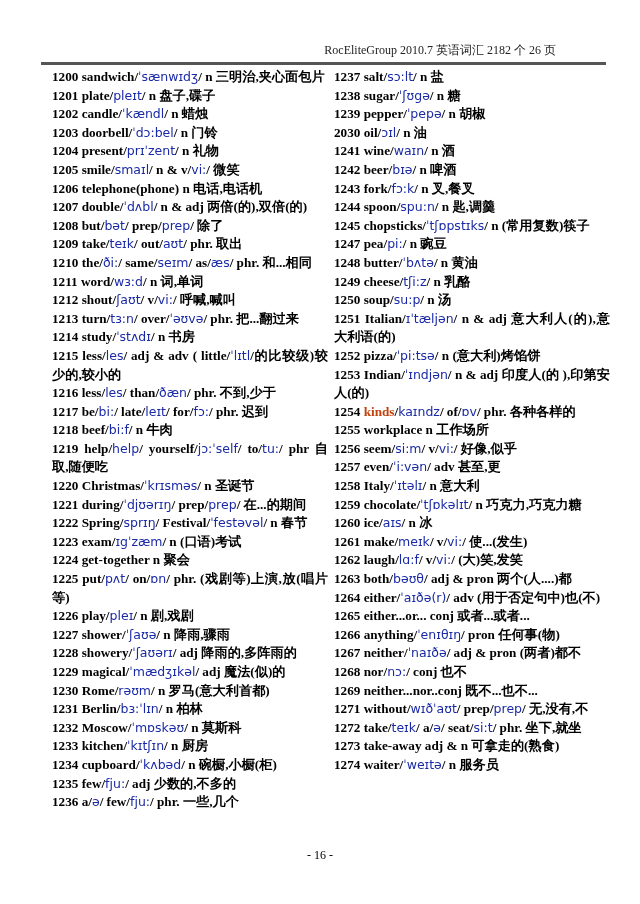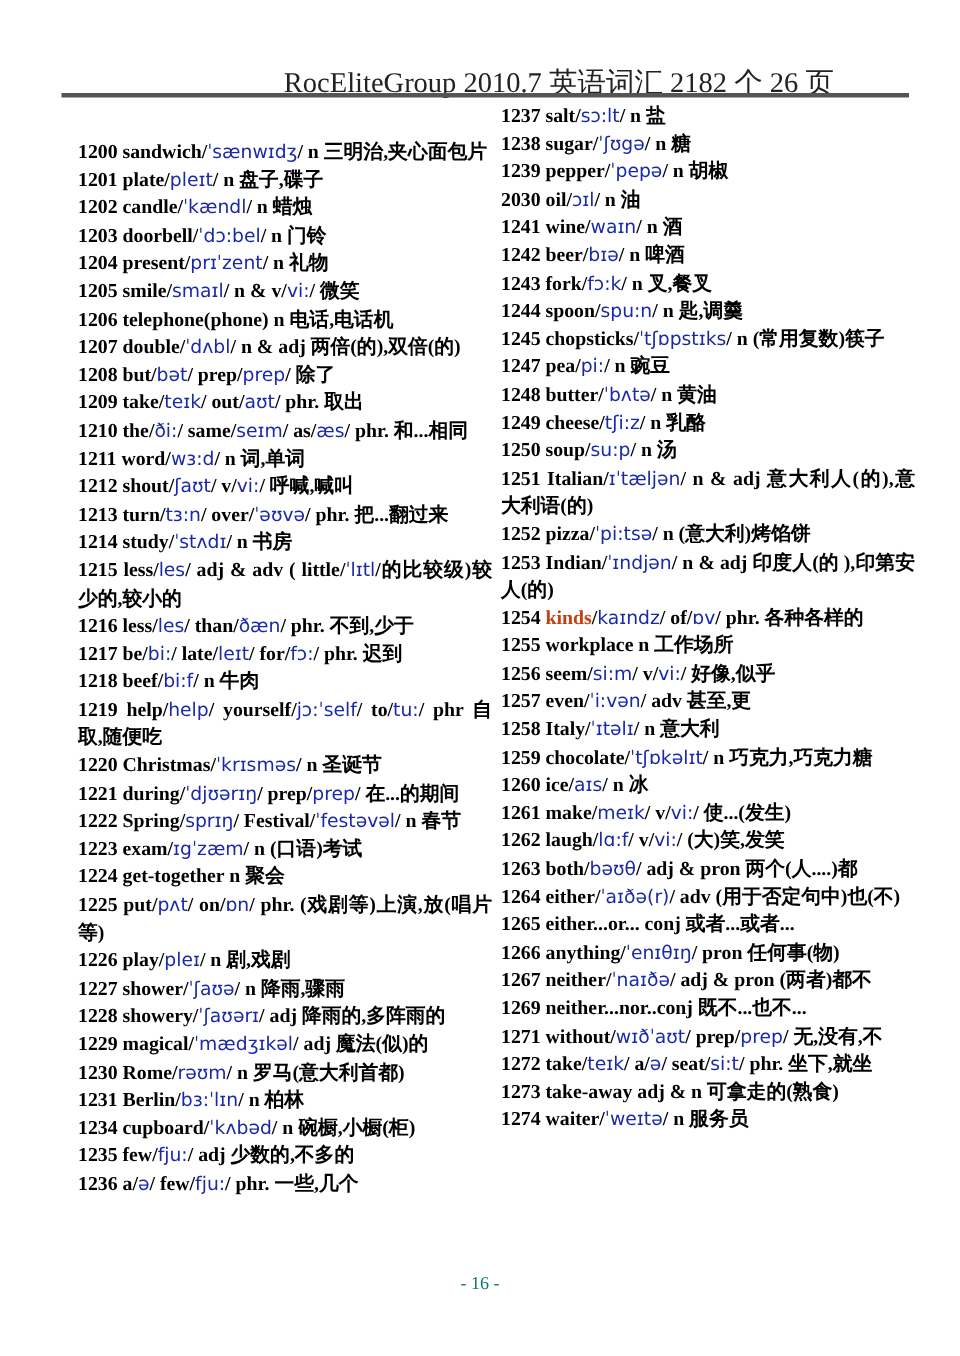--- a/index.html
+++ b/index.html
@@ -1,26 +1,26 @@
 <!DOCTYPE html>
 <html><head>
 <meta charset="utf-8">
 <style>
   html, body { margin:0; padding:0; background:#ffffff; }
   body { width:640px; height:904px; position:relative; overflow:hidden;
          font-family:"Liberation Serif", "DejaVu Serif", serif; color:#000; }
-  .header { position:absolute; top:42px; right:84px; font-size:19px; color:#222; }
+  .header { position:absolute; top:42px; right:84px; font-size:12px; color:#222; }
   .rule { position:absolute; top:62px; left:41px; width:565px; height:3px; background:#555; }
   .col { position:absolute; top:68px; width:276px; font-size:13.2px; line-height:18.6px; font-weight:bold; }
-  .col.left { left:52px;margin-top:24px; }
+  .col.left { left:52px; }
   .col.right { left:334px; }
   .entry { text-align:justify; }
   .ph { color:#1a2aa6; font-family:"DejaVu Sans", "Liberation Sans", sans-serif; font-weight:normal; font-size:12.5px; }
   .hl { color:#c2410c; }
-  .footer { position:absolute; top:848px; left:0; width:640px; text-align:center; font-size:12px; color:#0f766e; }
+  .footer { position:absolute; top:848px; left:0; width:640px; text-align:center; font-size:12px; color:#000000; }
 </style>
 </head>
 <body>
 
 <div class="header">RocEliteGroup 2010.7   英语词汇 2182 个  26 页</div>
 <div class="rule"></div>
 
 <div class="col left">
     <div class="entry"><span>1200  sandwich/</span><span class="ph">ˈsænwɪdʒ</span><span>/   n  三明治,夹心面包片</span></div>
     <div class="entry"><span>1201 plate/</span><span class="ph">pleɪt</span><span>/   n  盘子,碟子</span></div>
@@ -47,20 +47,22 @@
     <div class="entry"><span>1222  Spring/</span><span class="ph">sprɪŋ</span><span>/  Festival/</span><span class="ph">ˈfestəvəl</span><span>/   n  春节</span></div>
     <div class="entry"><span>1223 exam/</span><span class="ph">ɪgˈzæm</span><span>/   n (口语)考试</span></div>
     <div class="entry"><span>1224 get-together   n  聚会</span></div>
     <div class="entry"><span>1225  put/</span><span class="ph">pʌt</span><span>/  on/</span><span class="ph">ɒn</span><span>/   phr.  (戏剧等)上演,放(唱片等)</span></div>
     <div class="entry"><span>1226 play/</span><span class="ph">pleɪ</span><span>/   n  剧,戏剧</span></div>
     <div class="entry"><span>1227 shower/</span><span class="ph">ˈʃaʊə</span><span>/   n  降雨,骤雨</span></div>
     <div class="entry"><span>1228 showery/</span><span class="ph">ˈʃaʊərɪ</span><span>/   adj  降雨的,多阵雨的</span></div>
     <div class="entry"><span>1229 magical/</span><span class="ph">ˈmædʒɪkəl</span><span>/   adj  魔法(似)的</span></div>
     <div class="entry"><span>1230 Rome/</span><span class="ph">rəʊm</span><span>/   n  罗马(意大利首都)</span></div>
     <div class="entry"><span>1231 Berlin/</span><span class="ph">bɜ:ˈlɪn</span><span>/   n  柏林</span></div>
+    <div class="entry"><span>1232 Moscow/</span><span class="ph">ˈmɒskəʊ</span><span>/   n  莫斯科</span></div>
+    <div class="entry"><span>1233 kitchen/</span><span class="ph">ˈkɪtʃɪn</span><span>/   n  厨房</span></div>
     <div class="entry"><span>1234 cupboard/</span><span class="ph">ˈkʌbəd</span><span>/   n  碗橱,小橱(柜)</span></div>
     <div class="entry"><span>1235 few/</span><span class="ph">fju:</span><span>/   adj  少数的,不多的</span></div>
     <div class="entry"><span>1236 a/</span><span class="ph">ə</span><span>/ few/</span><span class="ph">fju:</span><span>/   phr.  一些,几个</span></div>
   </div>
 <div class="col right">
     <div class="entry"><span>1237 salt/</span><span class="ph">sɔ:lt</span><span>/   n  盐</span></div>
     <div class="entry"><span>1238 sugar/</span><span class="ph">ˈʃʊgə</span><span>/   n  糖</span></div>
     <div class="entry"><span>1239 pepper/</span><span class="ph">ˈpepə</span><span>/   n  胡椒</span></div>
     <div class="entry"><span>2030 oil/</span><span class="ph">ɔɪl</span><span>/   n  油</span></div>
     <div class="entry"><span>1241 wine/</span><span class="ph">waɪn</span><span>/   n  酒</span></div>
@@ -82,20 +84,21 @@
     <div class="entry"><span>1258 Italy/</span><span class="ph">ˈɪtəlɪ</span><span>/   n  意大利</span></div>
     <div class="entry"><span>1259  chocolate/</span><span class="ph">ˈtʃɒkəlɪt</span><span>/   n  巧克力,巧克力糖</span></div>
     <div class="entry"><span>1260 ice/</span><span class="ph">aɪs</span><span>/   n  冰</span></div>
     <div class="entry"><span>1261 make/</span><span class="ph">meɪk</span><span>/   v/</span><span class="ph">vi:</span><span>/  使...(发生)</span></div>
     <div class="entry"><span>1262 laugh/</span><span class="ph">lɑ:f</span><span>/   v/</span><span class="ph">vi:</span><span>/ (大)笑,发笑</span></div>
     <div class="entry"><span>1263 both/</span><span class="ph">bəʊθ</span><span>/   adj &amp; pron  两个(人....)都</span></div>
     <div class="entry"><span>1264  either/</span><span class="ph">ˈaɪðə(r)</span><span>/   adv  (用于否定句中)也(不)</span></div>
     <div class="entry"><span>1265 either...or...   conj  或者...或者...</span></div>
     <div class="entry"><span>1266 anything/</span><span class="ph">ˈenɪθɪŋ</span><span>/   pron  任何事(物)</span></div>
     <div class="entry"><span>1267 neither/</span><span class="ph">ˈnaɪðə</span><span>/   adj &amp; pron (两者)都不</span></div>
+    <div class="entry"><span>1268 nor/</span><span class="ph">nɔ:</span><span>/   conj  也不</span></div>
     <div class="entry"><span>1269 neither...nor..conj  既不...也不...</span></div>
     <div class="entry"><span>1271  without/</span><span class="ph">wɪðˈaʊt</span><span>/   prep/</span><span class="ph">prep</span><span>/  无,没有,不</span></div>
     <div class="entry"><span>1272  take/</span><span class="ph">teɪk</span><span>/  a/</span><span class="ph">ə</span><span>/  seat/</span><span class="ph">si:t</span><span>/   phr.  坐下,就坐</span></div>
     <div class="entry"><span>1273 take-away   adj &amp; n  可拿走的(熟食)</span></div>
     <div class="entry"><span>1274 waiter/</span><span class="ph">ˈweɪtə</span><span>/   n  服务员</span></div>
   </div>
 
 <div class="footer">- 16 -</div>
 
 </body></html>

